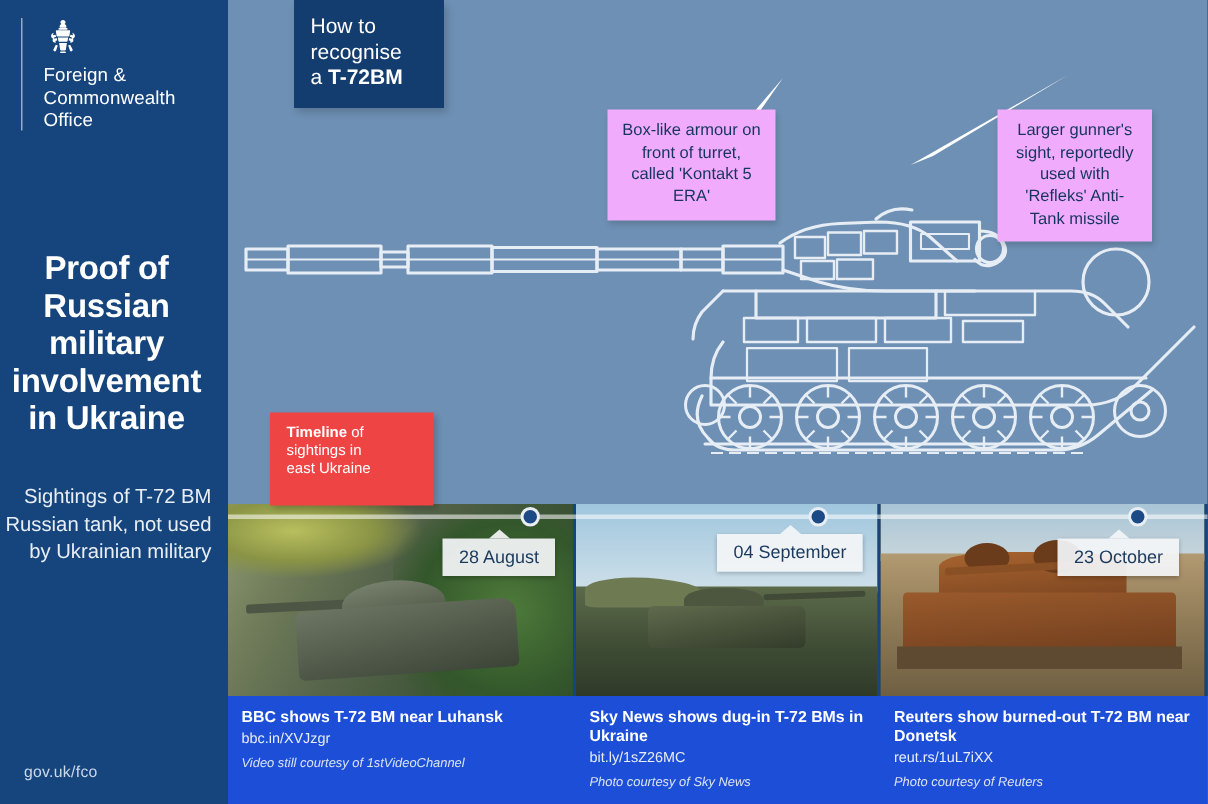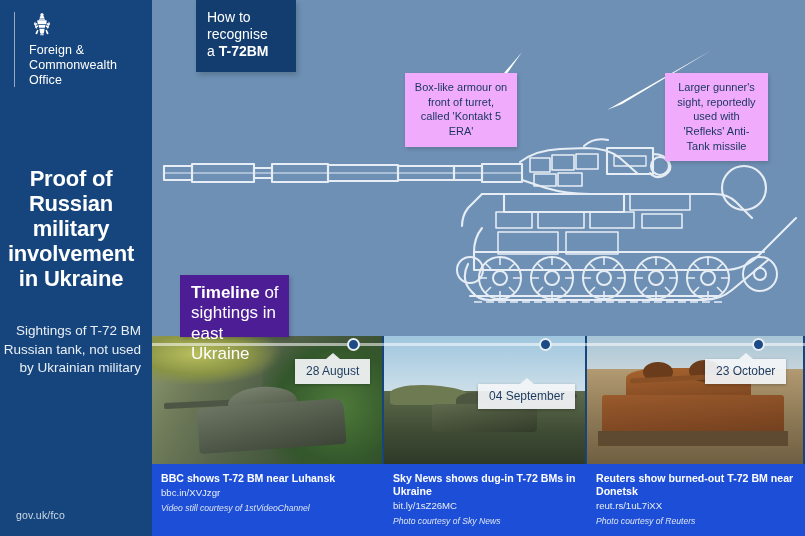--- a/index.html
+++ b/index.html
@@ -76,23 +76,23 @@
     z-index:7;
     text-align:center;
   }
   .callout-1 { left:253px; top:73px; width:112px; }
   .callout-2 { left:513px; top:73px; width:103px; }
   .leader { position:absolute; z-index:6; overflow:visible; }
 
   
   .tl-box {
     position:absolute; left:28px; top:275px; width:109px; height:62px;
-    background:#4c1d95; color:#fff;
+    background:#ef4444; color:#fff;
     padding:8px 9px 0 11px;
-    font-size:17px; line-height:1.2; font-weight:400;
+    font-size:10px; line-height:1.2; font-weight:400;
     z-index:8;
     box-shadow:2px 2px 4px rgba(0,0,0,.18);
   }
   .tl-box b { font-weight:700; }
 
   
   .strip {
     position:absolute; left:0; top:336px; right:0; bottom:0;
     display:flex; background:#1d4ed8;
   }
@@ -331,21 +331,21 @@
       <div>sightings in</div>
       <div>east Ukraine</div>
     </div>
 
     <div class="rail"></div>
     <div class="marker" style="left:195px;"></div>
     <div class="marker" style="left:387px;"></div>
     <div class="marker" style="left:600px;"></div>
 
     <div class="date-tag" style="left:143px;top:359px;">28 August</div>
-    <div class="date-tag" style="left:326px;top:356px;margin-top:28px;">04 September</div>
+    <div class="date-tag" style="left:326px;top:356px;">04 September</div>
     <div class="date-tag" style="left:553px;top:359px;">23 October</div>
 
     <div class="strip">
 
       <div class="panel p1">
         <div class="photo">
           <div class="road"></div>
             <div class="veg"></div>
             <div class="veg2"></div>
           <div class="barrel"></div>

